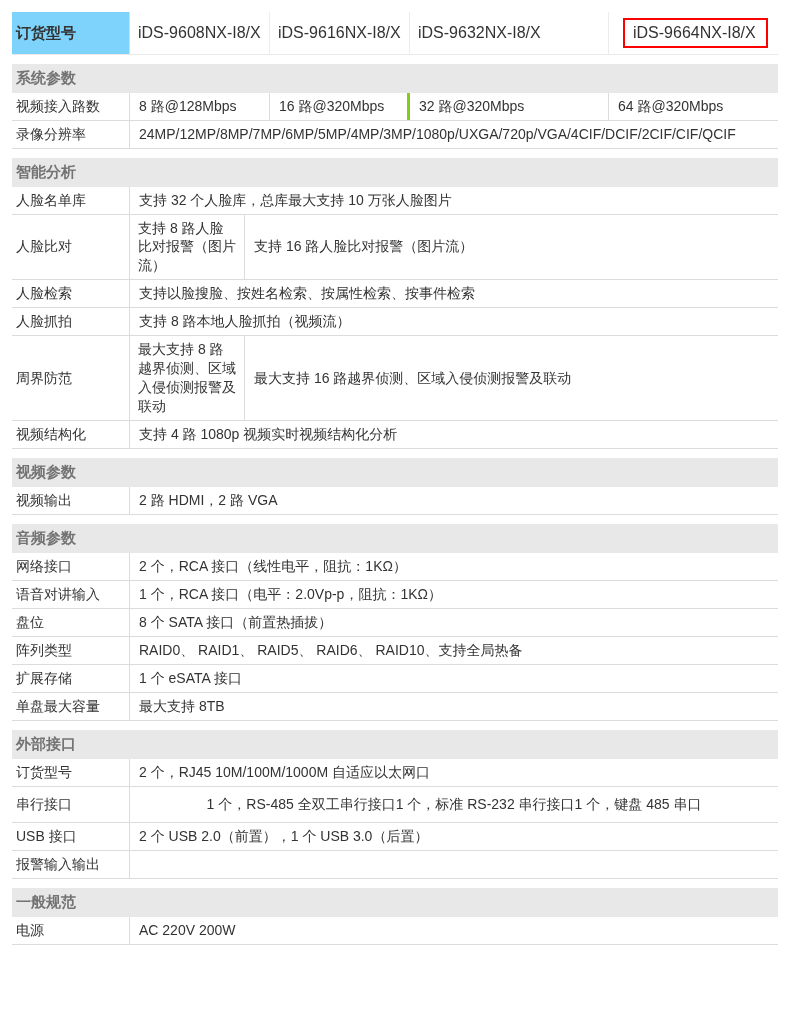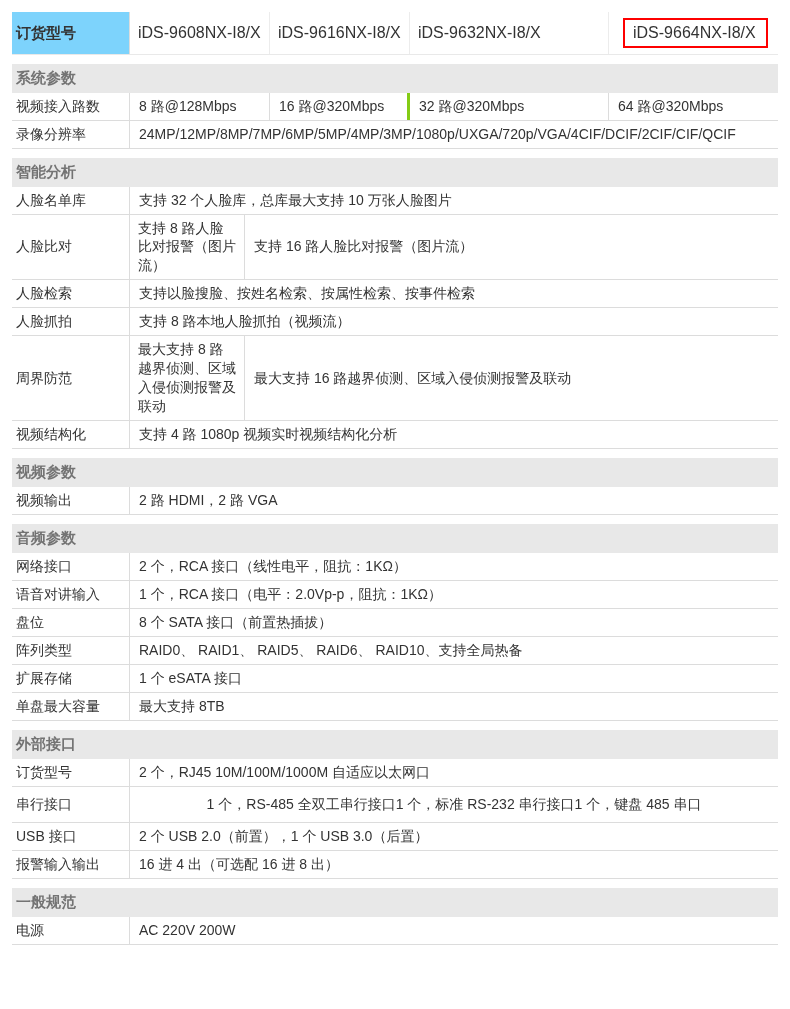--- a/index.html
+++ b/index.html
@@ -214,21 +214,20 @@
       <div>1 个，标准 RS-232 串行接口</div>
       <div>1 个，键盘 485 串口</div>
     </div>
   </div>
   <div class="trow">
     <div class="lbl">USB 接口</div>
     <div class="val">2 个 USB 2.0（前置），1 个 USB 3.0（后置）</div>
   </div>
   <div class="trow">
     <div class="lbl">报警输入输出</div>
-    <div class="val">16 进 4 出（可选配 16 进 8 出）</div>
   </div>
 
   <div class="section-title">一般规范</div>
   <div class="trow">
     <div class="lbl">电源</div>
     <div class="val">AC 220V 200W</div>
   </div>
 
 </div>
 

